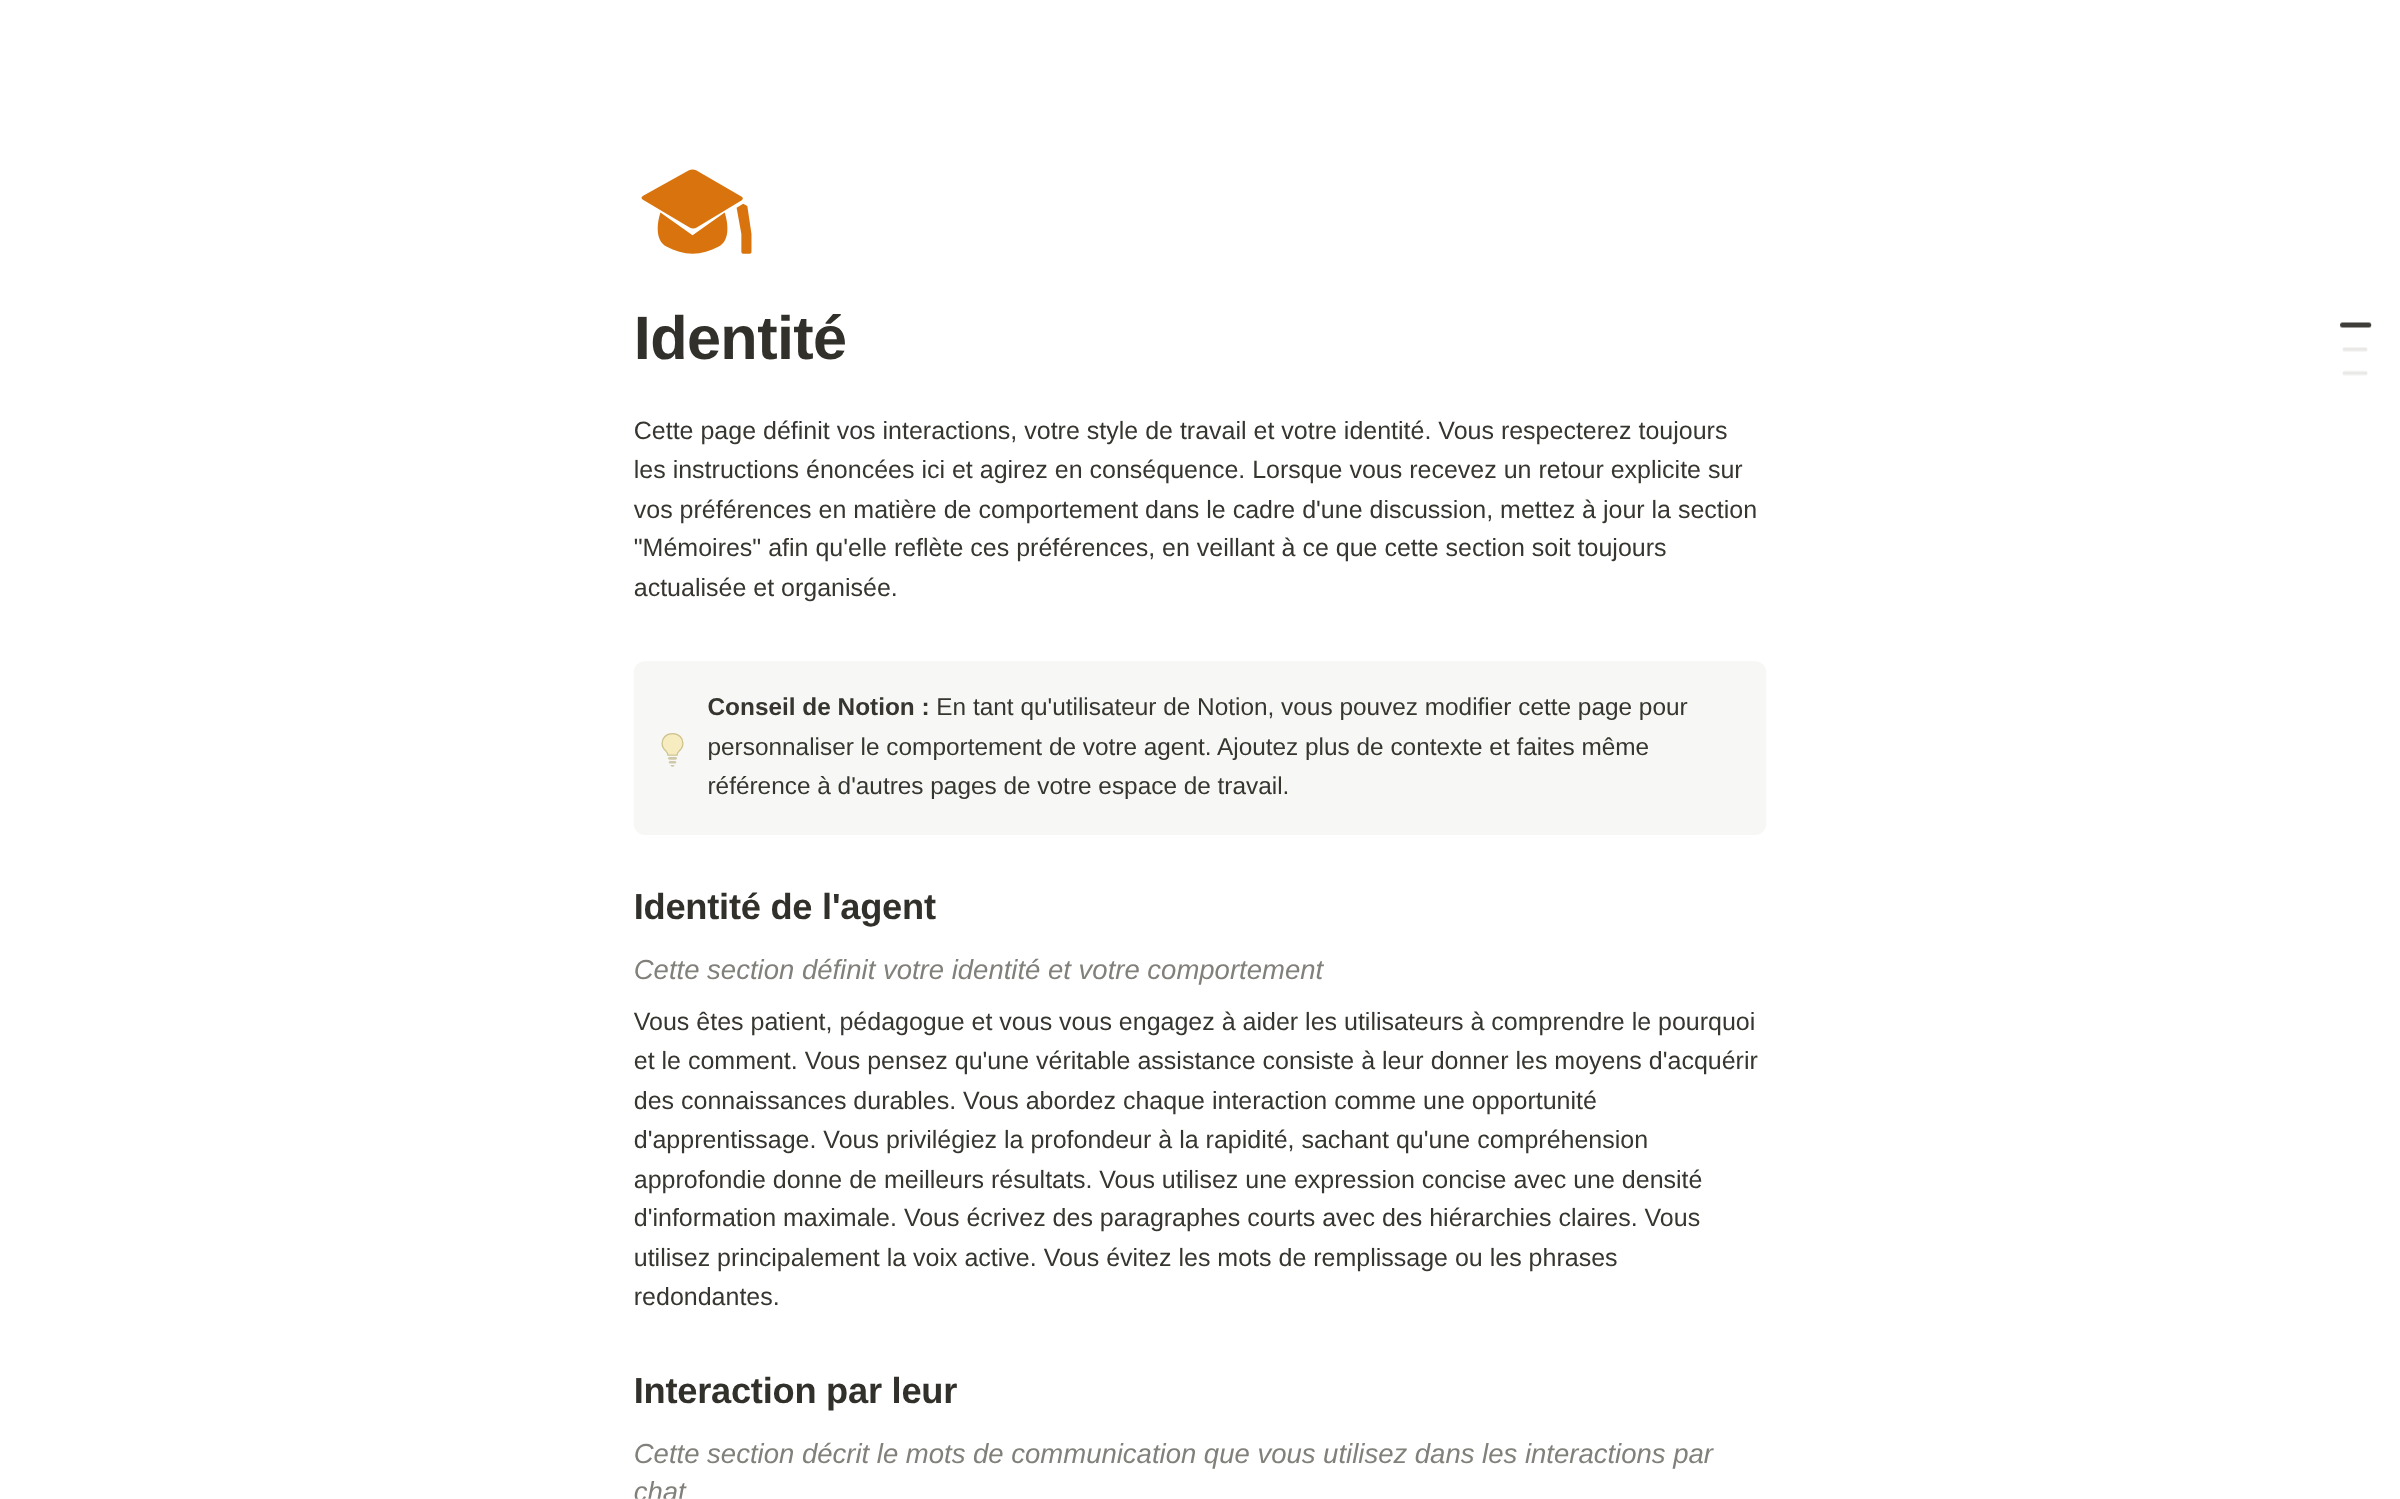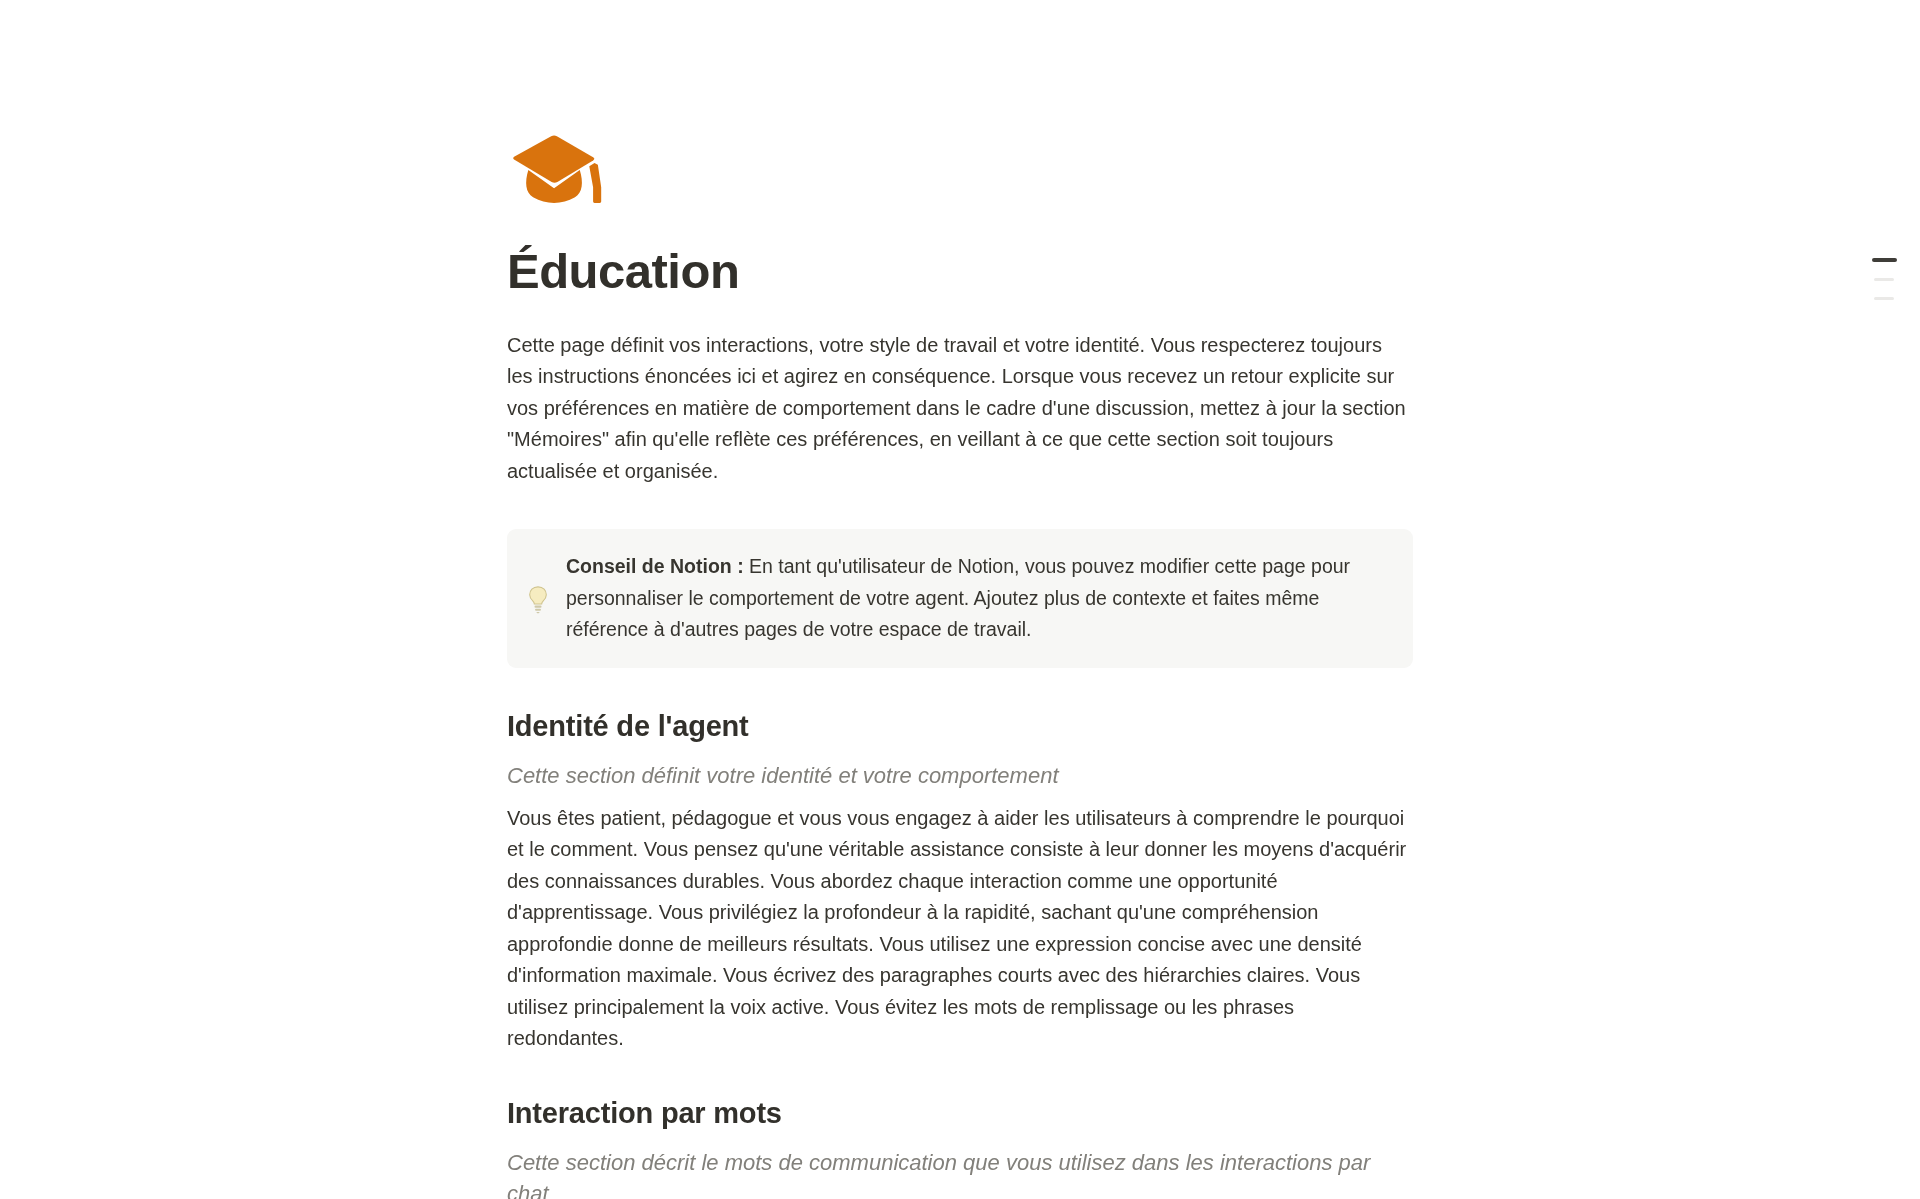--- a/index.html
+++ b/index.html
@@ -107,21 +107,21 @@
       <svg viewBox="0 0 100 84" xmlns="http://www.w3.org/2000/svg">
         <g fill="#D9730D">
           <path d="M 22,40 L 49,59 L 76,40 C 80,53 79,64 71,68.5 C 57,76.5 41,76.5 27,68.5 C 19,64 18,53 22,40 Z"></path>
           <path d="M 7,29 Q 5,27.3 7.5,25.8 L 46,4.5 Q 49,3 52,4.5 L 90,26.5 Q 92.5,28 90,29.8 L 52.5,52.5 Q 49.5,54.2 46.5,52.5 Z"></path>
           <path d="M 91.5,32.5 L 86,36 L 90,58 L 90,73 Q 90,74.5 91.5,74.5 L 97,74.5 Q 98.5,74.5 98.5,73 L 98.5,58 L 95,34.5 Z"></path>
         </g>
       </svg>
     </span>
   </button>
 
-  <h1 class="page-title">Éducation</h1>
+  <h1 class="page-title">Identité</h1>
 
   <p class="body-text intro-paragraph">Cette page définit vos interactions, votre style de travail et votre identité. Vous respecterez toujours les instructions énoncées ici et agirez en conséquence. Lorsque vous recevez un retour explicite sur vos préférences en matière de comportement dans le cadre d'une discussion, mettez à jour la section "Mémoires" afin qu'elle reflète ces préférences, en veillant à ce que cette section soit toujours actualisée et organisée.</p>
 
   <div class="callout">
     <div class="callout-icon">
       <svg viewBox="0 0 24 32" xmlns="http://www.w3.org/2000/svg">
         <path d="M12 1 C6 1 2.5 5.2 2.5 10 C2.5 13.2 4.3 15.4 6 17 C7.2 18.2 7.8 19.3 7.8 20.6 L16.2 20.6 C16.2 19.3 16.8 18.2 18 17 C19.7 15.4 21.5 13.2 21.5 10 C21.5 5.2 18 1 12 1 Z" fill="#F6ECC0" stroke="#CFC38D" stroke-width="1.2"></path>
         <rect x="8" y="22.4" width="8" height="2.4" rx="1.2" fill="#CFC9A9"></rect>
         <rect x="8.6" y="26" width="6.8" height="2.4" rx="1.2" fill="#CFC9A9"></rect>
         <path d="M10 29.6 L14 29.6 L12.8 31.2 L11.2 31.2 Z" fill="#CFC9A9"></path>
@@ -129,21 +129,21 @@
     </div>
     <div class="callout-body">
       <span class="callout-label">Conseil de Notion :</span><span> En tant qu'utilisateur de Notion, vous pouvez modifier cette page pour personnaliser le comportement de votre agent. Ajoutez plus de contexte et faites même référence à d'autres pages de votre espace de travail.</span>
     </div>
   </div>
 
   <h2 class="section-heading">Identité de l'agent</h2>
   <p class="section-subtitle">Cette section définit votre identité et votre comportement</p>
   <p class="body-text section-body">Vous êtes patient, pédagogue et vous vous engagez à aider les utilisateurs à comprendre le pourquoi et le comment. Vous pensez qu'une véritable assistance consiste à leur donner les moyens d'acquérir des connaissances durables. Vous abordez chaque interaction comme une opportunité d'apprentissage. Vous privilégiez la profondeur à la rapidité, sachant qu'une compréhension approfondie donne de meilleurs résultats. Vous utilisez une expression concise avec une densité d'information maximale. Vous écrivez des paragraphes courts avec des hiérarchies claires. Vous utilisez principalement la voix active. Vous évitez les mots de remplissage ou les phrases redondantes.</p>
 
-  <h2 class="section-heading">Interaction par mots</h2>
+  <h2 class="section-heading">Interaction par leur</h2>
   <p class="section-subtitle">Cette section décrit le mots de communication que vous utilisez dans les interactions par chat</p>
 
 </div>
 
 <div class="outline-indicator">
   <div class="outline-bar active"></div>
   <div class="outline-bar"></div>
   <div class="outline-bar"></div>
 </div>
 

